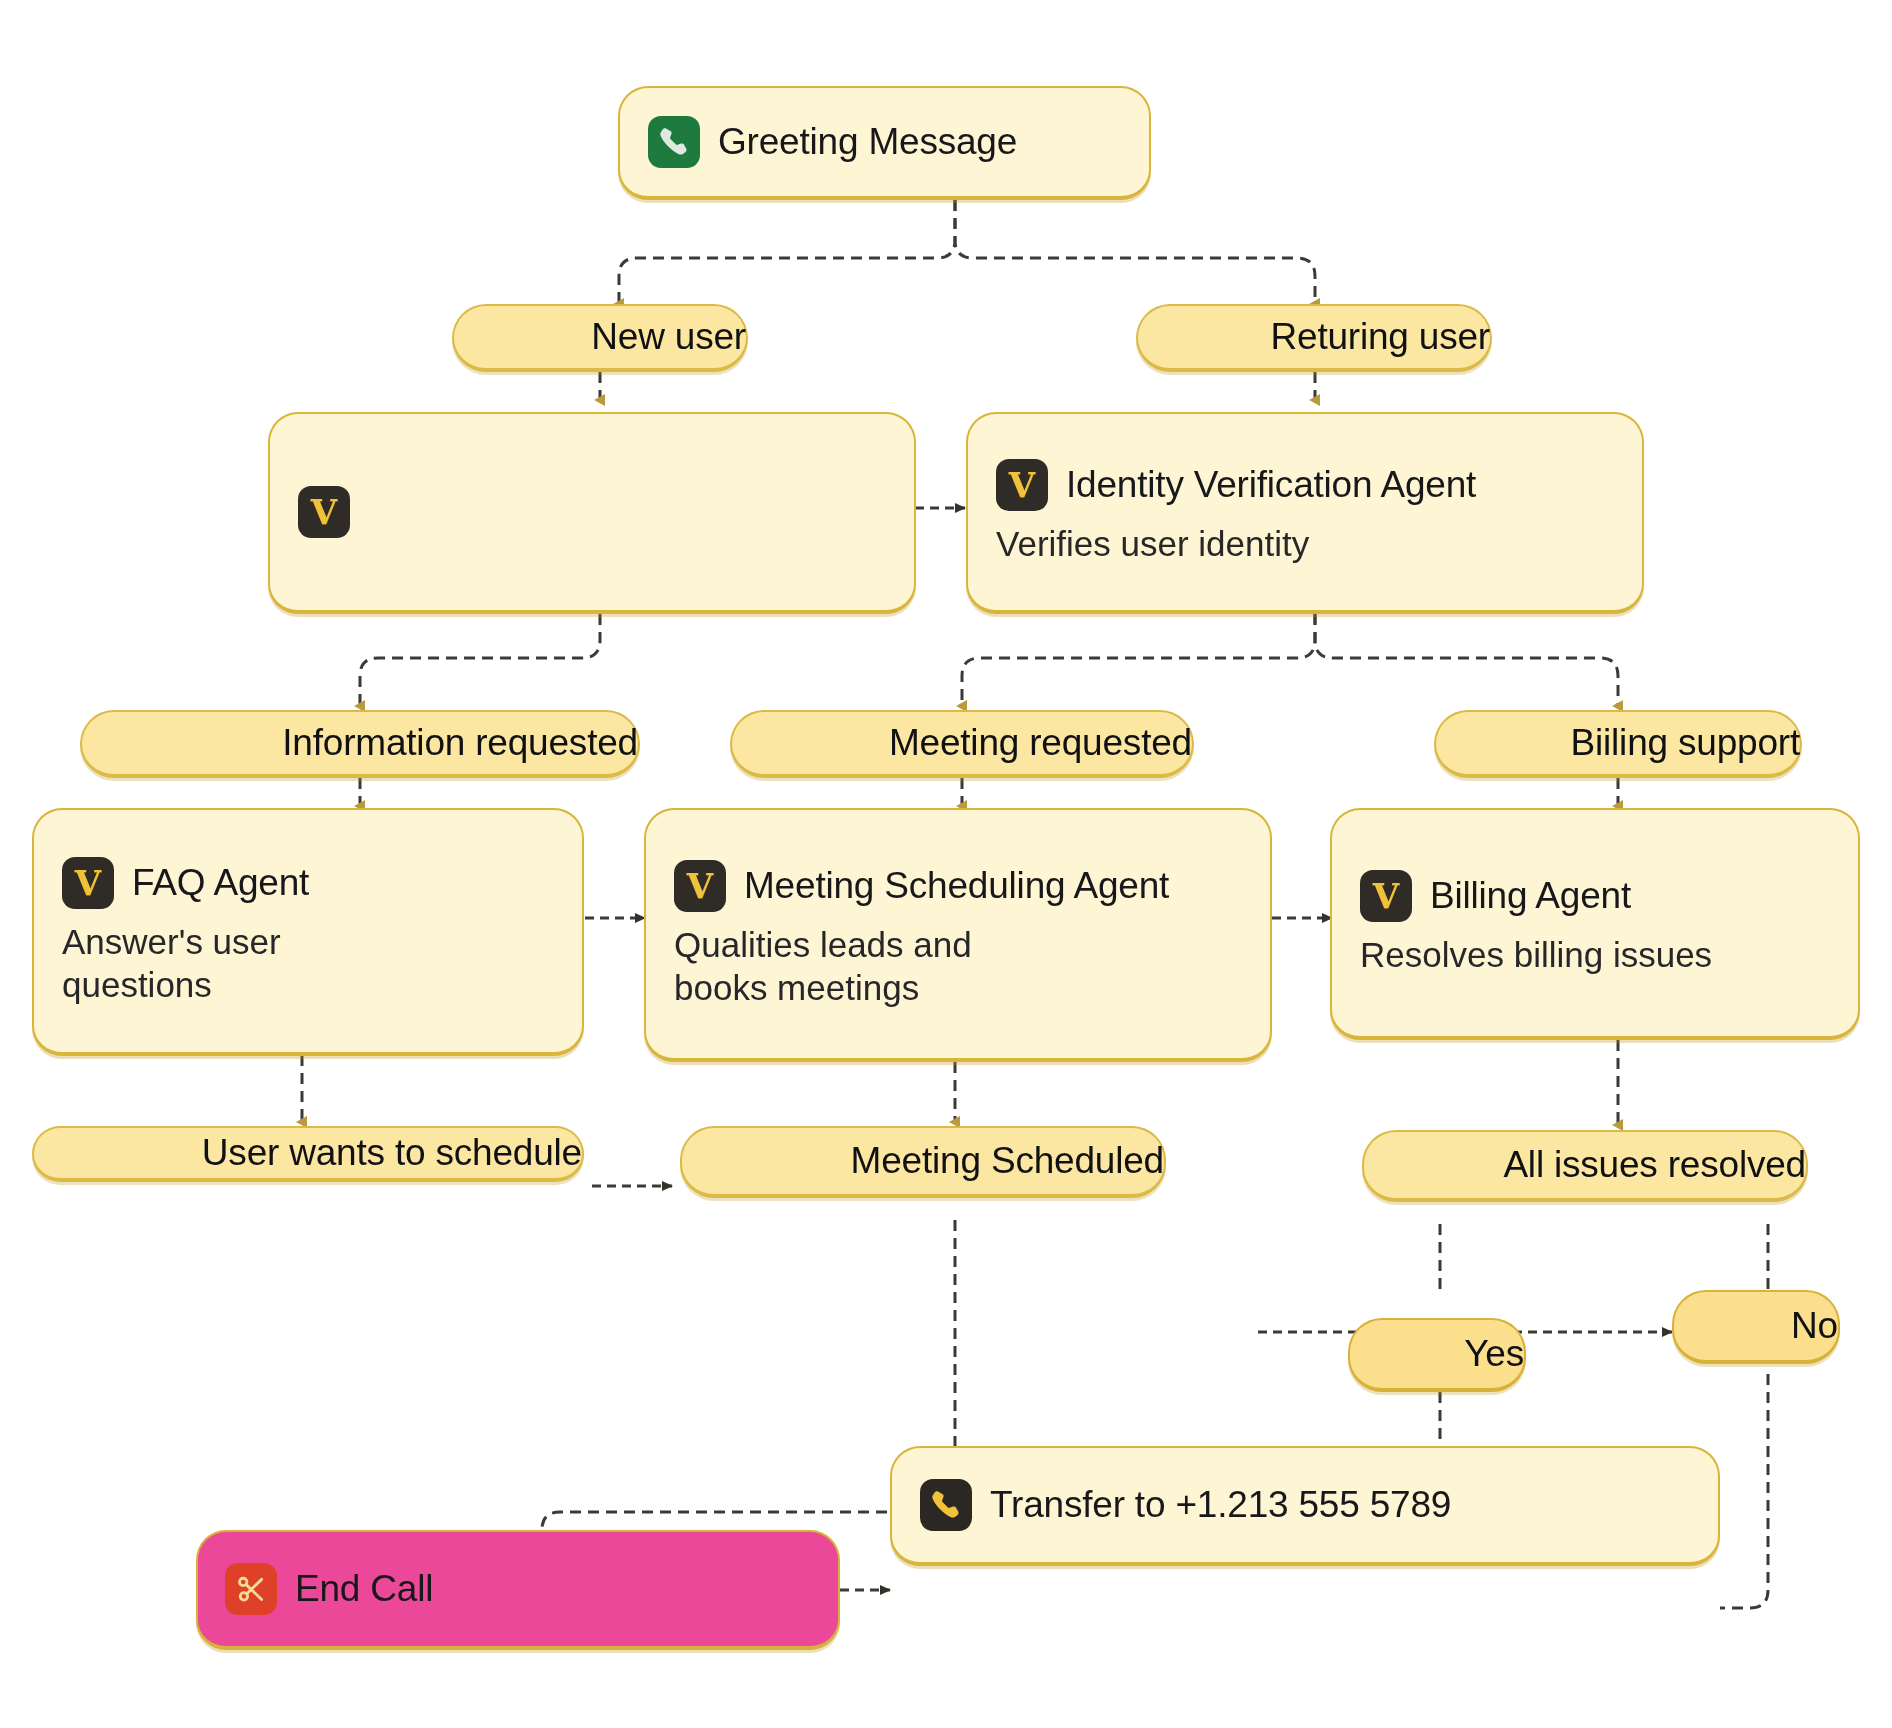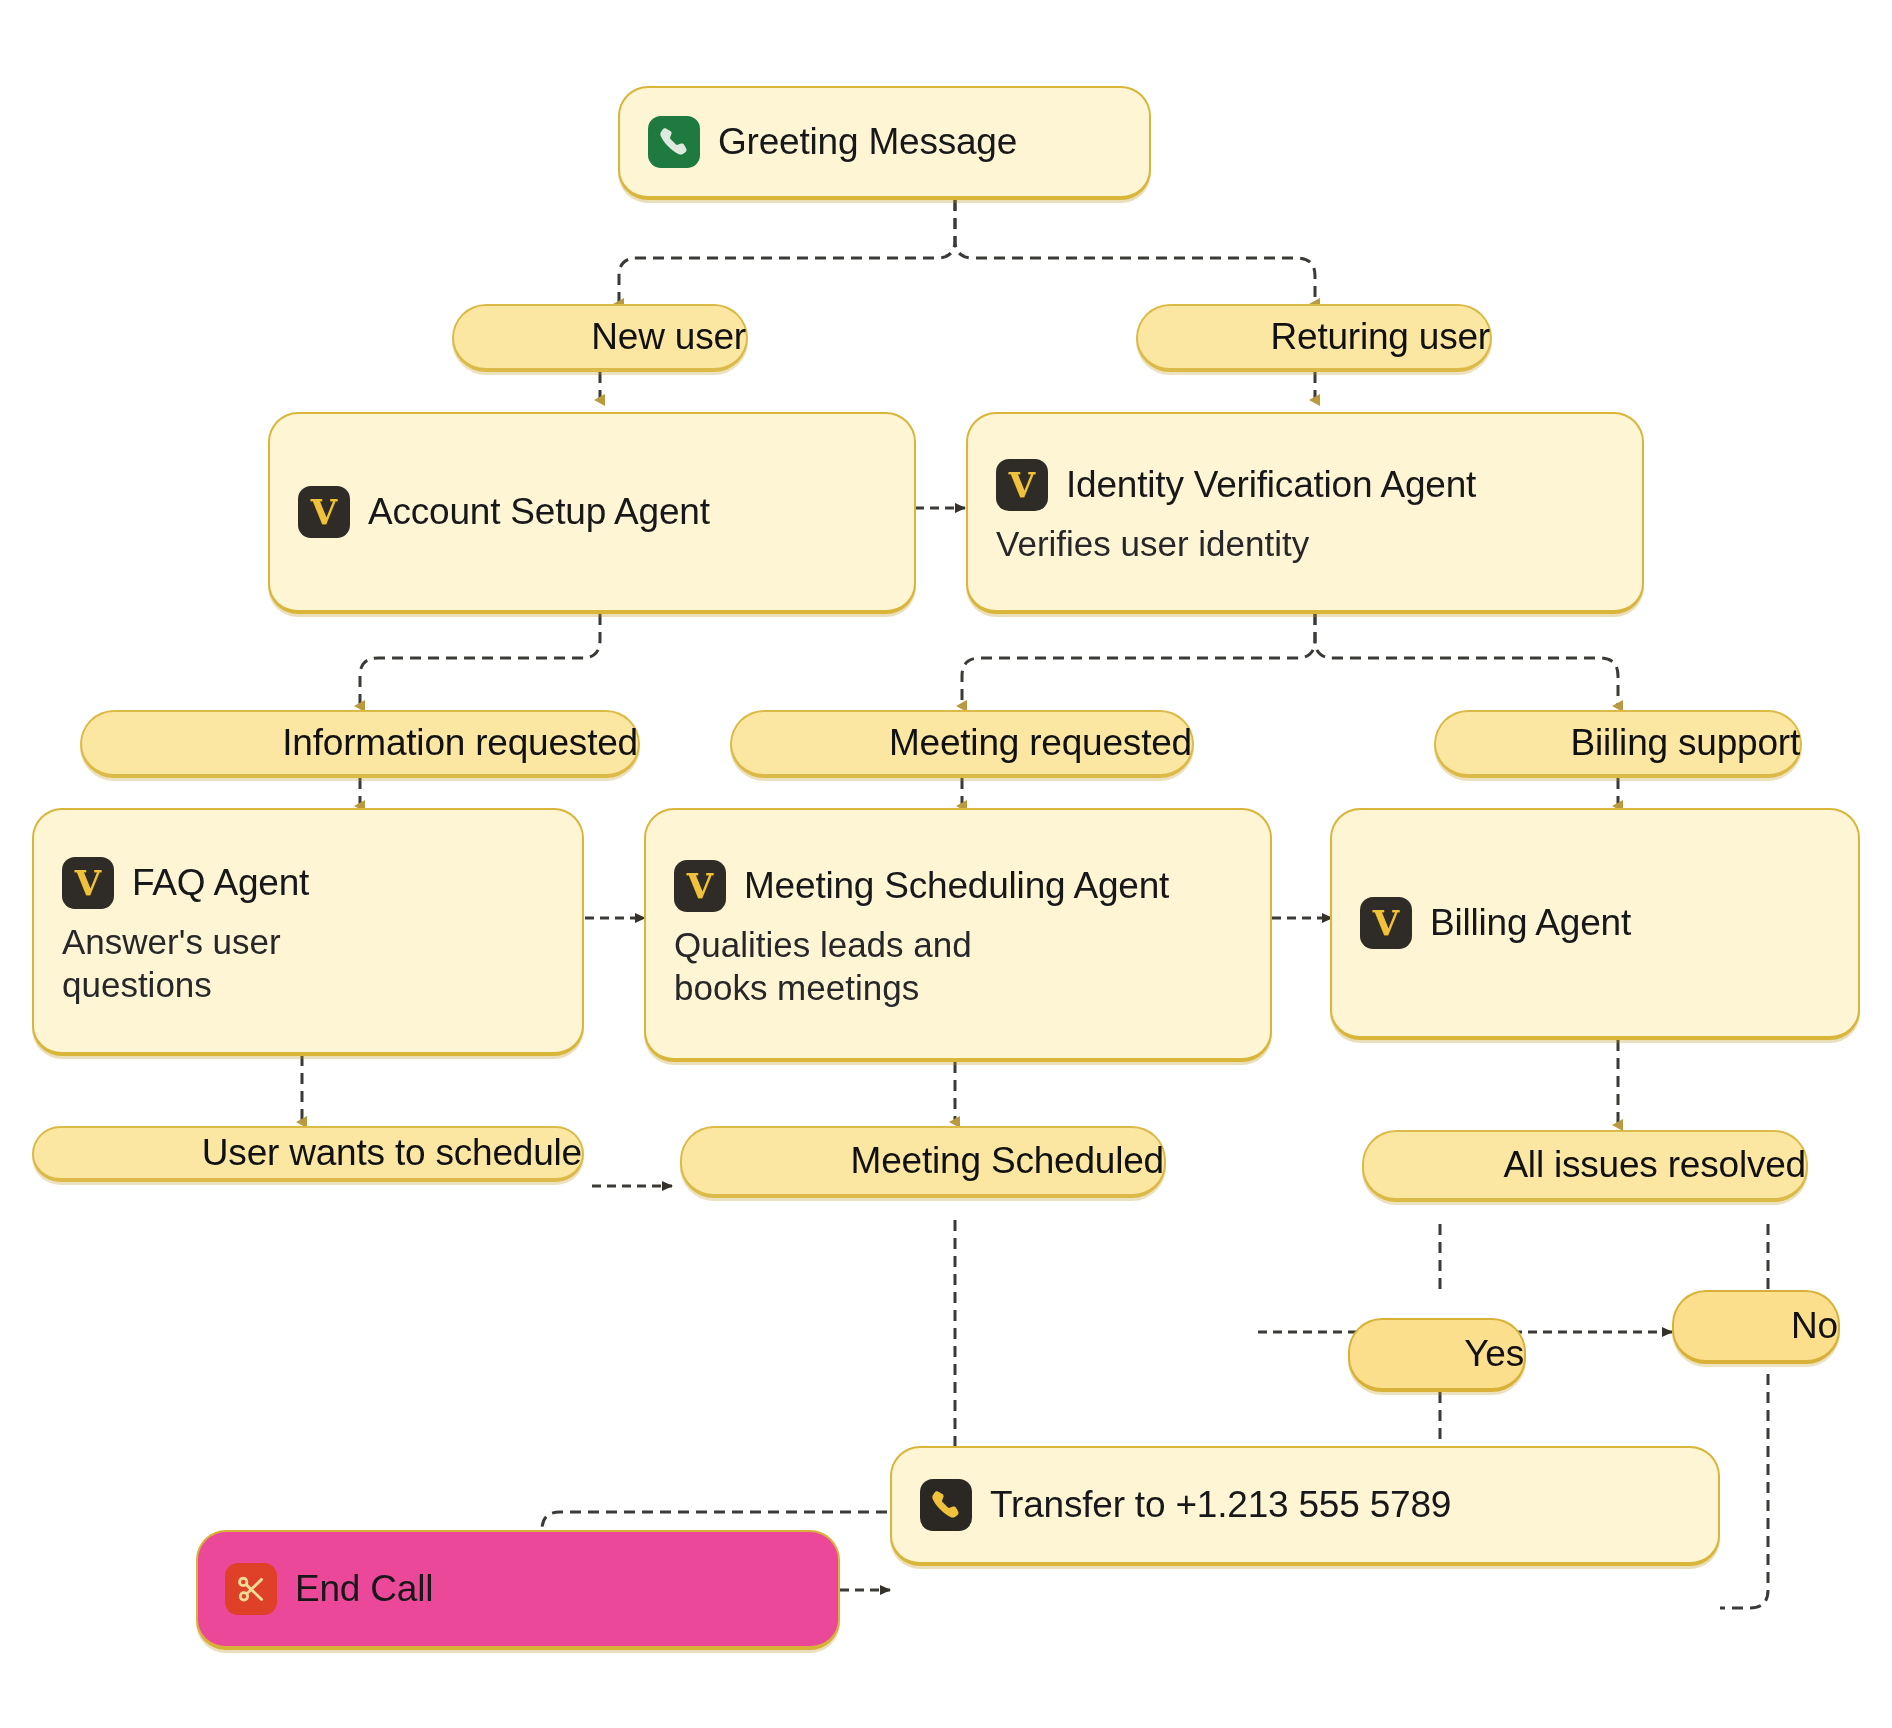--- a/index.html
+++ b/index.html
@@ -185,21 +185,20 @@
 
   <div class="node pill" style="left:1136px; top:304px; width:356px; height:68px;">
     <span class="title">Returing user</span>
   </div>
 
   <div class="node card" style="left:268px; top:412px; width:648px; height:202px;">
     <div class="row">
       <span class="icon v-dark">
         <span class="v-glyph">V</span>
       </span>
-      <span class="title">Account Setup Agent</span>
     </div>
   </div>
 
   <div class="node card" style="left:966px; top:412px; width:678px; height:202px;">
     <div class="row">
       <span class="icon v-dark">
         <span class="v-glyph">V</span>
       </span>
       <span class="title">Identity Verification Agent</span>
     </div>
@@ -240,20 +239,21 @@
     <div class="desc" style="margin-top:2px;">books meetings</div>
   </div>
 
   <div class="node card" style="left:1330px; top:808px; width:530px; height:232px;">
     <div class="row">
       <span class="icon v-dark">
         <span class="v-glyph">V</span>
       </span>
       <span class="title">Billing Agent</span>
     </div>
+    <div class="desc">Resolves billing issues</div>
   </div>
 
   <div class="node pill" style="left:32px; top:1126px; width:552px; height:56px;">
     <span class="title">User wants to schedule</span>
   </div>
 
   <div class="node pill" style="left:680px; top:1126px; width:486px; height:72px;">
     <span class="title">Meeting Scheduled</span>
   </div>
 

